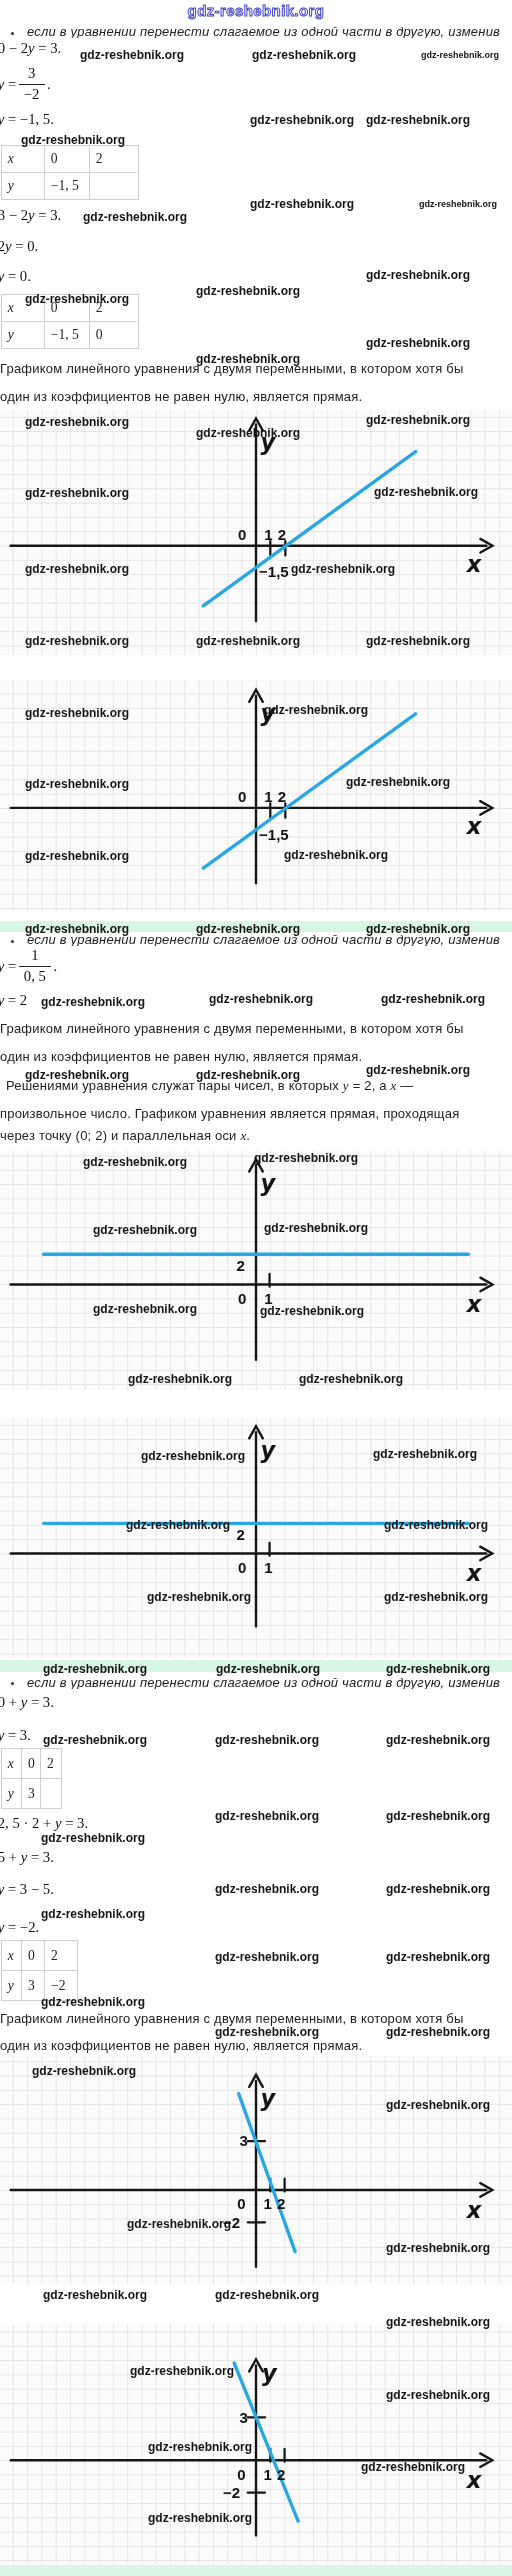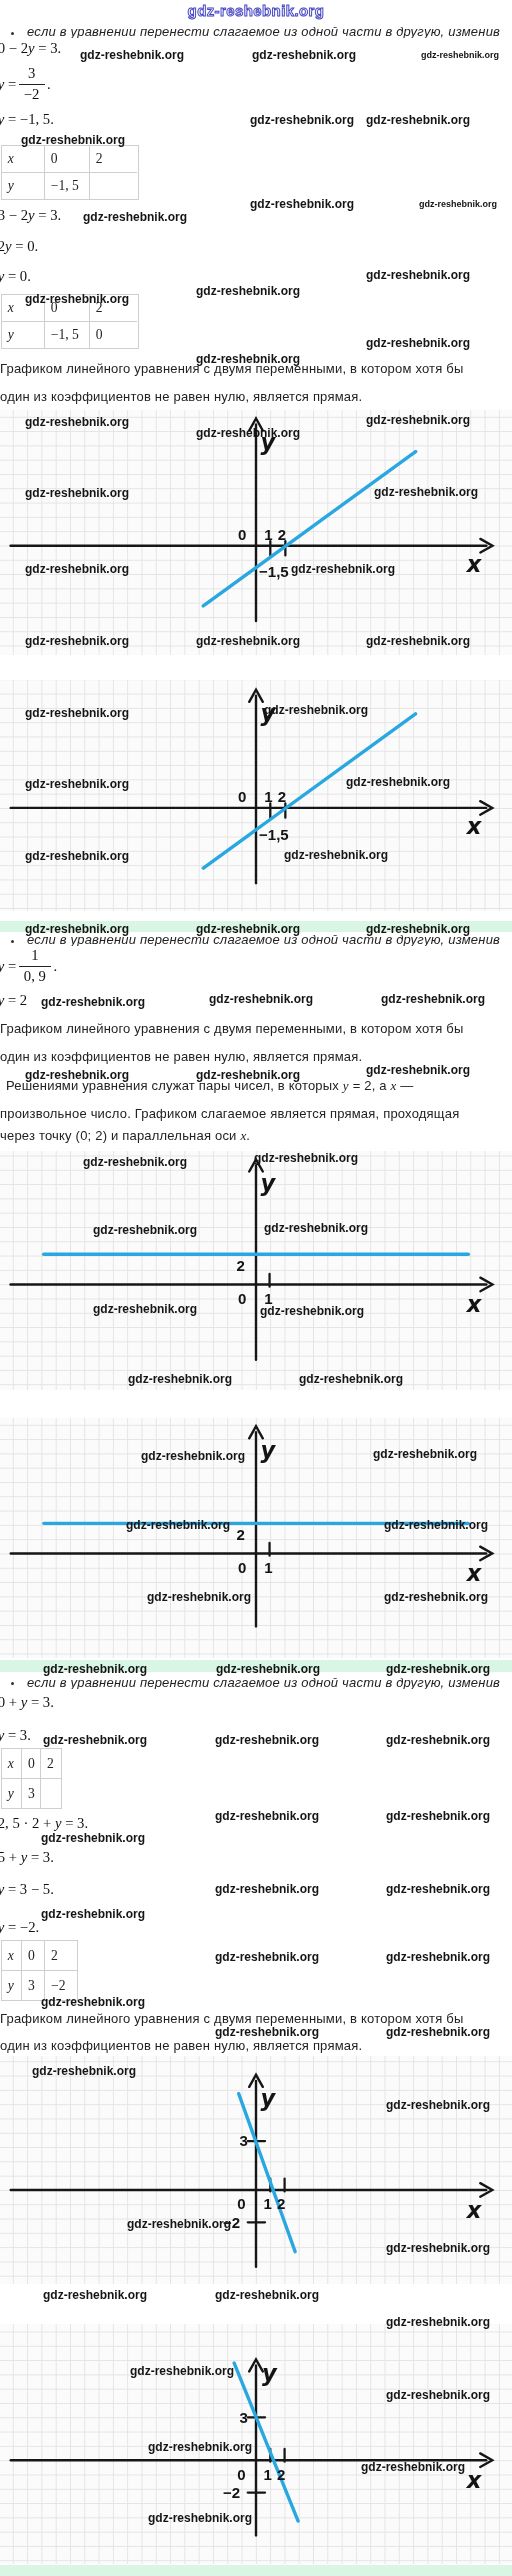--- a/index.html
+++ b/index.html
@@ -230,21 +230,21 @@
       <span class="wm" style="left: 130px; top: 2364px;">gdz-reshebnik.org</span>
       <span class="wm" style="left: 386px; top: 2388px;">gdz-reshebnik.org</span>
       <span class="wm" style="left: 148px; top: 2440px;">gdz-reshebnik.org</span>
       <span class="wm" style="left: 361px; top: 2460px;">gdz-reshebnik.org</span>
       <span class="wm" style="left: 148px; top: 2511px;">gdz-reshebnik.org</span>
       <div class="tline" style="left: 0px; top: 361px;">Графиком линейного уравнения с двумя переменными, в котором хотя бы</div>
       <div class="tline" style="left: 0px; top: 389px;">один из коэффициентов не равен нулю, является прямая.</div>
       <div class="tline" style="left: 0px; top: 1021px;">Графиком линейного уравнения с двумя переменными, в котором хотя бы</div>
       <div class="tline" style="left: 0px; top: 1049px;">один из коэффициентов не равен нулю, является прямая.</div>
       <div class="tline" style="left: 6px; top: 1078px;">Решениями уравнения служат пары чисел, в которых <i class="mv">y</i> = 2, а <i class="mv">x</i> —</div>
-      <div class="tline" style="left: 0px; top: 1106px;">произвольное число. Графиком слагаемое является прямая, проходящая</div>
+      <div class="tline" style="left: 0px; top: 1106px;">произвольное число. Графиком уравнения является прямая, проходящая</div>
       <div class="tline" style="left: 0px; top: 1128px;">через точку (0;  2) и параллельная оси <i class="mv">x</i>.</div>
       <div class="tline" style="left: 0px; top: 2011px;">Графиком линейного уравнения с двумя переменными, в котором хотя бы</div>
       <div class="tline" style="left: 0px; top: 2038px;">один из коэффициентов не равен нулю, является прямая.</div>
       <span class="bdot" style="left: 10.5px; top: 32px;"></span>
       <div class="clip" style="left: 27px; top: 27px; width: 482px;">
         <span>если в уравнении перенести слагаемое из одной части в другую, изменив</span>
       </div>
       <span class="bdot" style="left: 10.5px; top: 940px;"></span>
       <div class="clip" style="left: 27px; top: 935px; width: 482px;">
         <span>если в уравнении перенести слагаемое из одной части в другую, изменив</span>
@@ -270,21 +270,21 @@
         <span class="fr">
           <span class="nu">3</span>
           <span class="de">−2</span>
         </span>
         <span>.</span>
       </div>
       <div class="efr" style="left: -2.3px; top: 947px;">
         <span><i class="mv">y</i> = </span>
         <span class="fr">
           <span class="nu">1</span>
-          <span class="de">0, 9</span>
+          <span class="de">0, 5</span>
         </span>
         <span>.</span>
       </div>
       <div class="vtable" style="left: 0.8px; top: 145px; width: 136px; grid-template-columns: 43px 45px 47px;">
         <div class="cell" style="height: 26px;">
           <i class="mv">x</i>
         </div>
         <div class="cell" style="height: 26px;">0</div>
         <div class="cell lastc" style="height: 26px;">2</div>
         <div class="cell lastr" style="height: 26px;">

